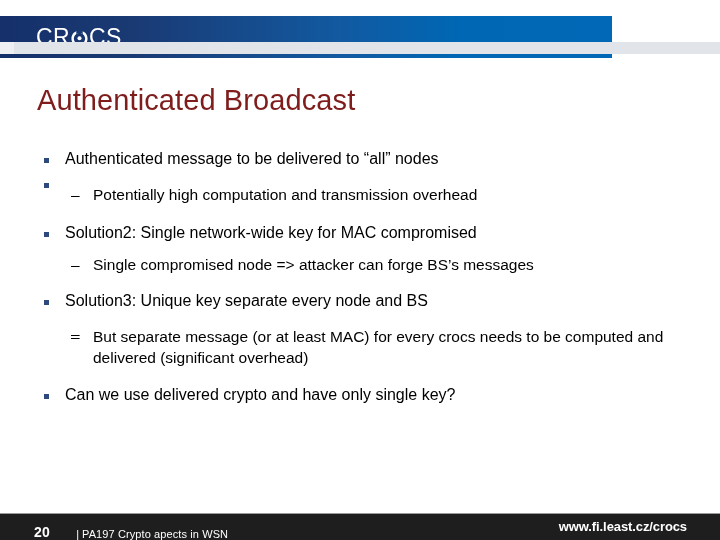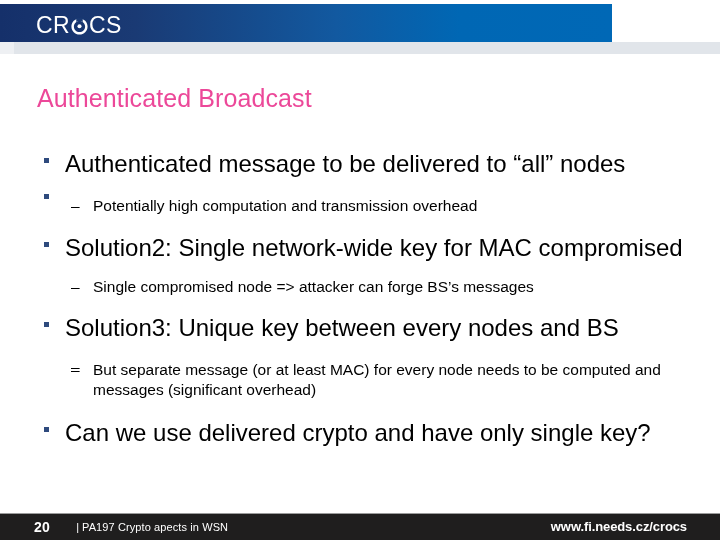--- a/index.html
+++ b/index.html
@@ -18,21 +18,21 @@
   .slide {
     position: relative;
     width: 720px;
     height: 540px;
     background: #ffffff;
   }
 
   
   .header-bar {
     position: absolute;
-    left: 0; top: 4px;
+    left: 0; top: 16px;
     width: 612px;
     height: 42px;
     background: linear-gradient(to right, #15306a 0%, #1a3a74 22%, #1259a0 55%, #0067b4 75%, #0068b6 100%);
   }
   .logo {
     position: absolute;
     left: 36px;
     top: 8px;
     display: flex;
     align-items: center;
@@ -70,40 +70,40 @@
     height: 12px;
     background: #eef0f3;
   }
 
   
   .title {
     position: absolute;
     left: 37px;
     top: 84px;
     width: 650px;
-    color: #ec4899;
-    font-size: 25px;
+    color: #7f1d1d;
+    font-size: 29px;
     font-weight: 400;
     line-height: 1.12;
     letter-spacing: 0.1px;
   }
 
   
   .content {
     position: absolute;
     left: 37px;
     top: 148px;
     width: 660px;
     color: #000000;
   }
 
   .l1 {
     position: relative;
     padding-left: 28px;
-    font-size: 24px;
+    font-size: 16px;
     line-height: 1.37;
     margin: 0 0 0 0;
     color: #000000;
   }
   .l1 .bullet {
     position: absolute;
     left: 7px;
     top: 10px;
     width: 5px;
     height: 5px;
@@ -145,21 +145,21 @@
     width: 720px;
     height: 1px;
     background: #9b9b9b;
   }
   .footer-left {
     position: absolute;
     left: 34px;
     top: 0;
     height: 27px;
     display: flex;
-    align-items: center;
+    align-items: flex-end;
     color: #ffffff;
     white-space: nowrap;
   }
   .footer-page {
     font-size: 14px;
     font-weight: bold;
     letter-spacing: 0.3px;
   }
   .footer-sep {
     font-size: 11px;
@@ -240,48 +240,48 @@
 
     <div class="l2">
       <span class="dash">–</span>
       <span>Single compromised node =&gt; attacker can forge BS’s messages</span>
     </div>
 
     <div class="sp-14"></div>
 
     <div class="l1">
       <span class="bullet"></span>
-      <span class="l1-text">Solution3: Unique key between every nodes and BS</span>
+      <span class="l1-text">Solution3: Unique key separate every node and BS</span>
     </div>
 
     <div class="sp-12"></div>
 
     <div class="l2">
       <span class="dash">–</span>
     </div>
 
     <div class="sp-3"></div>
 
     <div class="l2">
       <span class="dash">–</span>
-      <span>But separate message (or at least MAC) for every node needs to be computed and messages (significant overhead)</span>
+      <span>But separate message (or at least MAC) for every crocs needs to be computed and delivered (significant overhead)</span>
     </div>
 
     <div class="sp-16"></div>
 
     <div class="l1">
       <span class="bullet"></span>
       <span class="l1-text">Can we use delivered crypto and have only single key?</span>
     </div>
 
   </div>
 
   <div class="footer-bar">
     <div class="footer-rule"></div>
     <div class="footer-left">
       <span class="footer-page">20</span>
       <span class="footer-sep">|</span>
       <span class="footer-subtitle">PA197 Crypto apects in WSN</span>
     </div>
-    <div class="footer-right">www.fi.needs.cz/crocs</div>
+    <div class="footer-right">www.fi.least.cz/crocs</div>
   </div>
 
 </div>
 
 </body></html>

